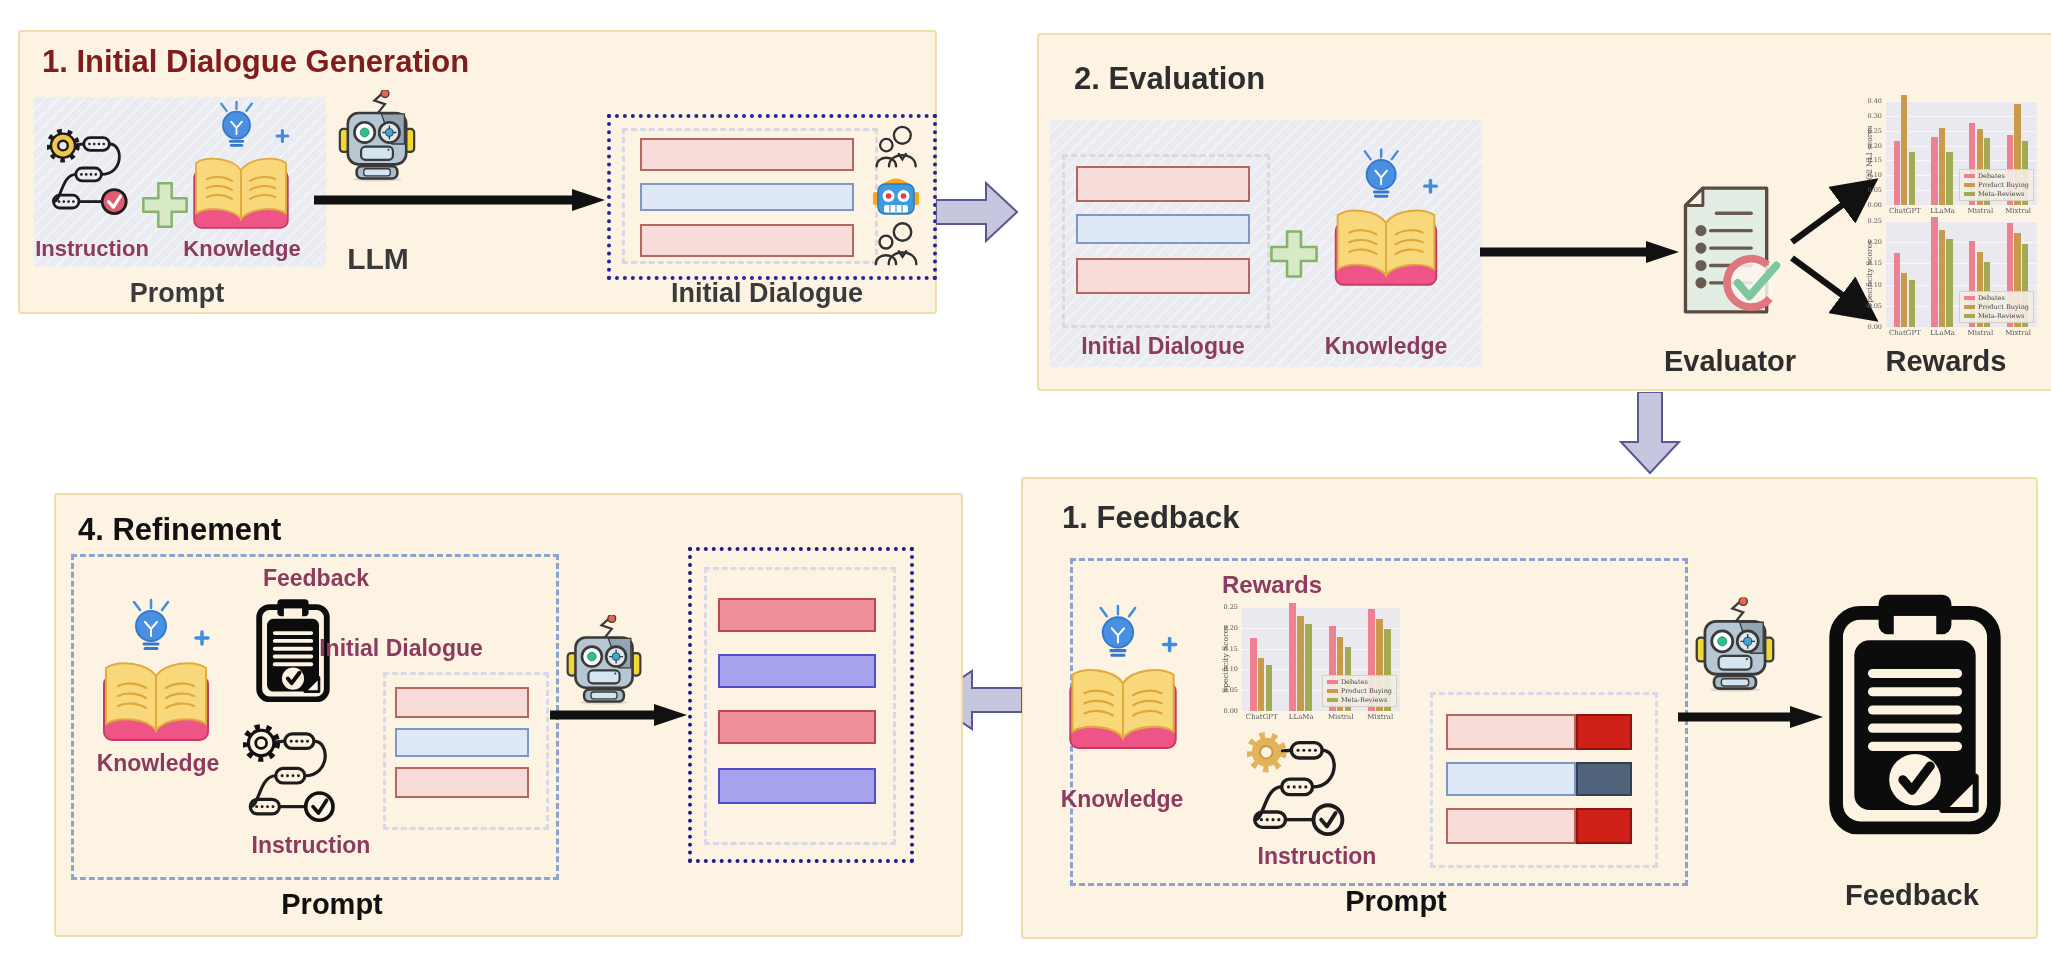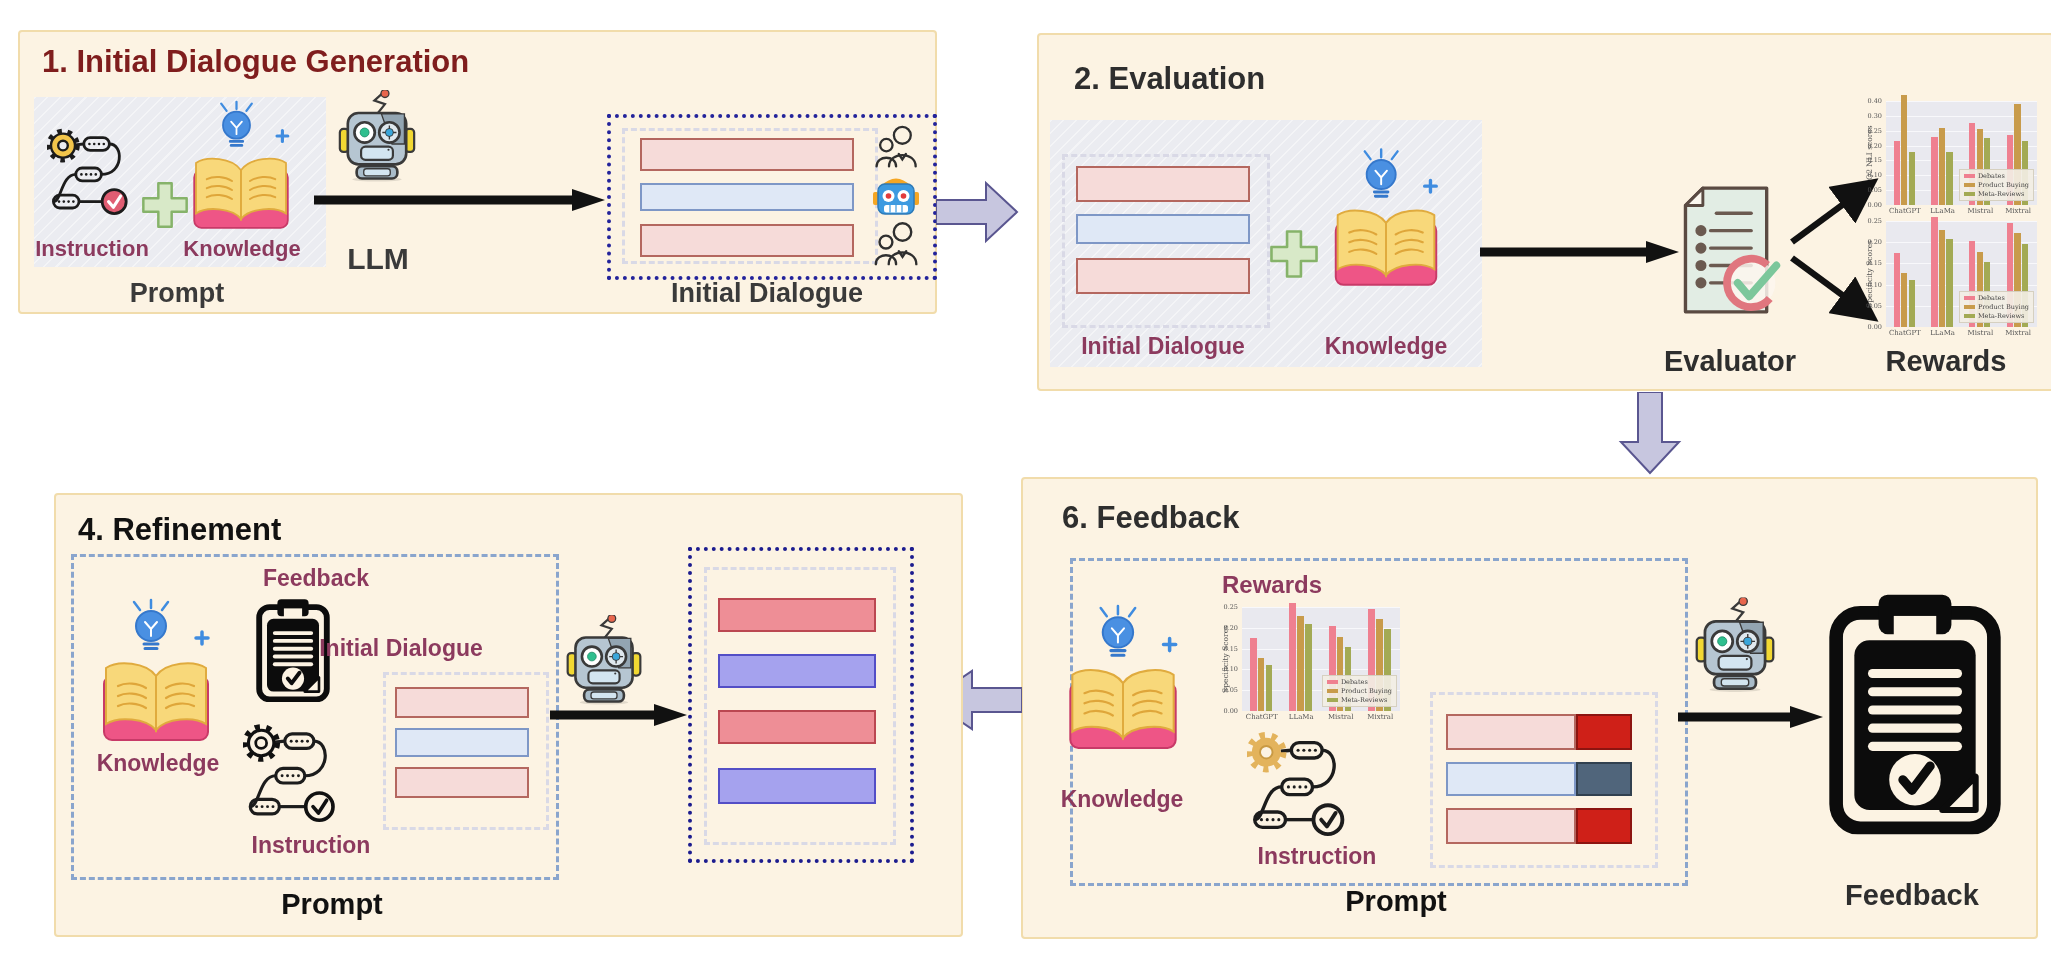--- a/index.html
+++ b/index.html
@@ -360,21 +360,21 @@
         <div class="ylab" style="left: 4px; top: 3px; height: 106px;">Specificity Scores</div>
       </div>
     <div class="lbl-big" style="left:822px;top:310px;width:170px;">Rewards</div>
   </div>
 
   <svg class="abs" style="left:1618px;top:392px;" width="64" height="84">
     <polygon points="20,0 20,50 3,50 32,81 61,50 44,50 44,0" fill="#c7c6df" stroke="#5a5690" stroke-width="2"></polygon>
   </svg>
 
   <div class="panel" style="left:1021px;top:477px;width:1013px;height:458px;">
-    <div class="ptitle" style="left:39px;top:21px;">6. Feedback</div>
+    <div class="ptitle" style="left:39px;top:21px;">1. Feedback</div>
 
     <div class="dashedblue" style="left:47px;top:79px;width:612px;height:322px;"></div>
 
     <svg class="abs" style="left:39px;top:125px;" width="122" height="152" viewBox="0 0 120 150">
         <use href="#knowledge"></use>
       </svg>
     <div class="lbl-maroon" style="left:24px;top:307px;width:150px;font-size:23px;">Knowledge</div>
 
     <div class="lbl-maroon" style="left:169px;top:92px;width:160px;font-size:24px;">Rewards</div>
     <div class="chart" style="left:194px;top:125px;width:185px;height:120px;">

